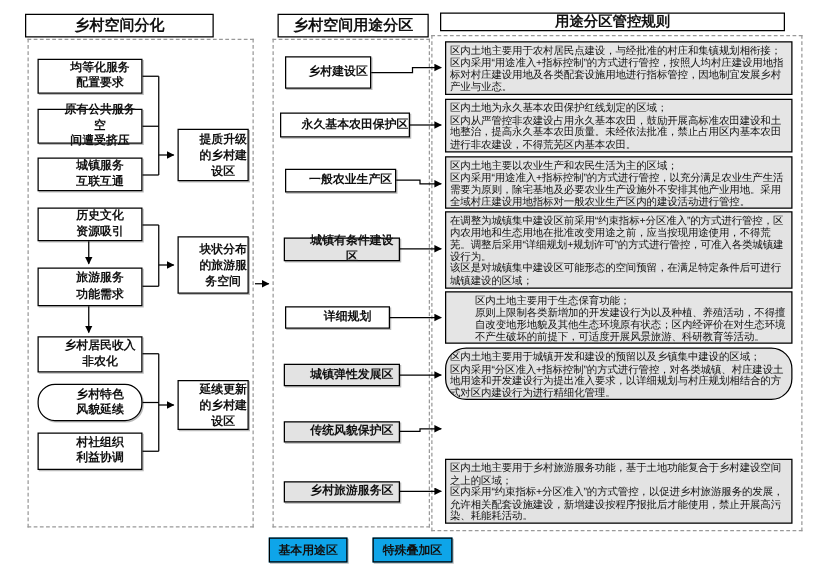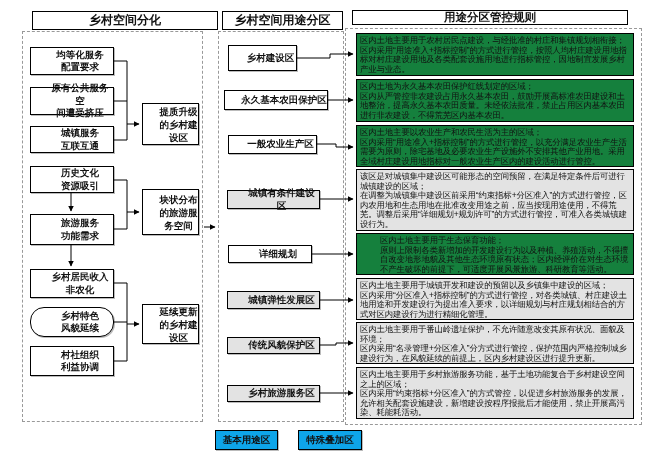--- a/index.html
+++ b/index.html
@@ -6,36 +6,36 @@
   #canvas{position:relative;width:650px;height:459px;background:#ffffff;overflow:hidden;
           font-family:"Liberation Sans","DejaVu Sans",sans-serif;color:#111;}
   .box{position:absolute;border:1px solid #000;background:#fff;box-sizing:border-box;
        display:flex;align-items:center;justify-content:center;text-align:center;
        white-space:pre-line;line-height:12.5px;font-size:9.5px;font-weight:bold;
        box-shadow:1px 1px 0 #bbb;padding-left:16px;}
   .hdr{position:absolute;border:1px solid #000;background:#fff;box-sizing:border-box;
        display:flex;align-items:center;justify-content:center;text-align:center;
        font-weight:bold;}
   .dashed{position:absolute;border:1px dashed #999;box-sizing:border-box;}
-  .rule{position:absolute;border:1px solid #000;background:#15803d;box-sizing:border-box;
+  .rule{position:absolute;border:1px solid #000;background:#e5e5e5;box-sizing:border-box;
         font-size:8.4px;line-height:9.6px;padding:2px 3px;overflow:hidden;
         text-align:left;letter-spacing:-0.1px;}
   .rule .clause{display:block;}
   .special{background:#e3e3e3;}
   .legendbox{position:absolute;border:1px solid #000;background:#0ea5e9;box-sizing:border-box;
         display:flex;align-items:center;justify-content:center;font-size:9.5px;font-weight:bold;
         box-shadow:1px 1px 0 #bbb;}
   svg#wires{position:absolute;left:0;top:0;pointer-events:none;}
 </style>
 </head>
 <body>
 
 <div id="canvas">
 
-  <div class="hdr" style="left:20px;top:11px;width:186px;height:19px;font-size:12px;margin-left:12px;">乡村空间分化</div>
+  <div class="hdr" style="left:20px;top:11px;width:151px;height:19px;font-size:12px;">乡村空间分化</div>
   <div class="dashed" style="left:22px;top:31px;width:181px;height:391px;"></div>
 
   <div class="box" style="left:30px;top:47px;width:84px;height:28px;">均等化服务
 配置要求</div>
   <div class="box" style="left:30px;top:87px;width:84px;height:28px;">原有公共服务空
 间遭受挤压</div>
   <div class="box" style="left:30px;top:126px;width:84px;height:27px;">城镇服务
 互联互通</div>
   <div class="box" style="left:30px;top:166px;width:84px;height:27px;">历史文化
 资源吸引</div>
@@ -79,34 +79,30 @@
   </div>
   <div class="rule" style="left:356px;top:79px;width:278px;height:43px;">
     <span class="clause">区内土地为永久基本农田保护红线划定的区域；</span>
     <span class="clause">区内从严管控非农建设占用永久基本农田，鼓励开展高标准农田建设和土地整治，提高永久基本农田质量。未经依法批准，禁止占用区内基本农田进行非农建设，不得荒芜区内基本农田。</span>
   </div>
   <div class="rule" style="left:356px;top:125px;width:278px;height:42px;">
     <span class="clause">区内土地主要以农业生产和农民生活为主的区域；</span>
     <span class="clause">区内采用“用途准入+指标控制”的方式进行管控，以充分满足农业生产生活需要为原则，除宅基地及必要农业生产设施外不安排其他产业用地。采用全域村庄建设用地指标对一般农业生产区内的建设活动进行管控。</span>
   </div>
   <div class="rule special" style="left:356px;top:169px;width:278px;height:62px;">
+    <span class="clause">在调整为城镇集中建设区前采用“约束指标+分区准入”的方式进行管控，区内农用地和生态用地在批准改变用途之前，应当按现用途使用，不得荒芜。调整后采用“详细规划+规划许可”的方式进行管控，可准入各类城镇建设行为。</span>
     <span class="clause">该区是对城镇集中建设区可能形态的空间预留，在满足特定条件后可进行城镇建设的区域；</span>
-    <span class="clause">在调整为城镇集中建设区前采用“约束指标+分区准入”的方式进行管控，区内农用地和生态用地在批准改变用途之前，应当按现用途使用，不得荒芜。调整后采用“详细规划+规划许可”的方式进行管控，可准入各类城镇建设行为。</span>
   </div>
   <div class="rule" style="left:356px;top:233px;width:278px;height:42px;padding-left:23px;">
     <span class="clause">区内土地主要用于生态保育功能；</span>
     <span class="clause">原则上限制各类新增加的开发建设行为以及种植、养殖活动，不得擅自改变地形地貌及其他生态环境原有状态；区内经评价在对生态环境不产生破坏的前提下，可适度开展风景旅游、科研教育等活动。</span>
   </div>
-  <div class="rule special" style="left:356px;top:278px;width:278px;height:42px;">
+  <div class="rule special" style="left:356px;top:278px;width:278px;height:42px;border-radius:17px;">
     <span class="clause">区内土地主要用于城镇开发和建设的预留以及乡镇集中建设的区域；</span>
     <span class="clause">区内采用“分区准入+指标控制”的方式进行管控，对各类城镇、村庄建设土地用途和开发建设行为提出准入要求，以详细规划与村庄规划相结合的方式对区内建设行为进行精细化管理。</span>
-  </div>
-  <div class="rule special" style="left:356px;top:322px;width:278px;height:42px;">
-    <span class="clause">区内土地主要用于番山岭遗址保护，不允许随意改变其原有状况、面貌及环境；</span>
-    <span class="clause">区内采用“名录管理+分区准入”分方式进行管控，保护范围内严格控制城乡建设行为，在风貌延续的前提上，区内乡村建设区进行提升更新。</span>
   </div>
   <div class="rule special" style="left:356px;top:367px;width:278px;height:52px;">
     <span class="clause">区内土地主要用于乡村旅游服务功能，基于土地功能复合于乡村建设空间之上的区域；</span>
     <span class="clause">区内采用“约束指标+分区准入”的方式管控，以促进乡村旅游服务的发展，允许相关配套设施建设，新增建设按程序报批后才能使用，禁止开展高污染、耗能耗活动。</span>
   </div>
 
   <div class="legendbox" style="left:215px;top:430px;width:63px;height:20px;">基本用途区</div>
   <div class="legendbox special" style="left:298px;top:430px;width:64px;height:20px;">特殊叠加区</div>
 
   <svg id="wires" width="650" height="459" viewBox="0 0 650 459">

